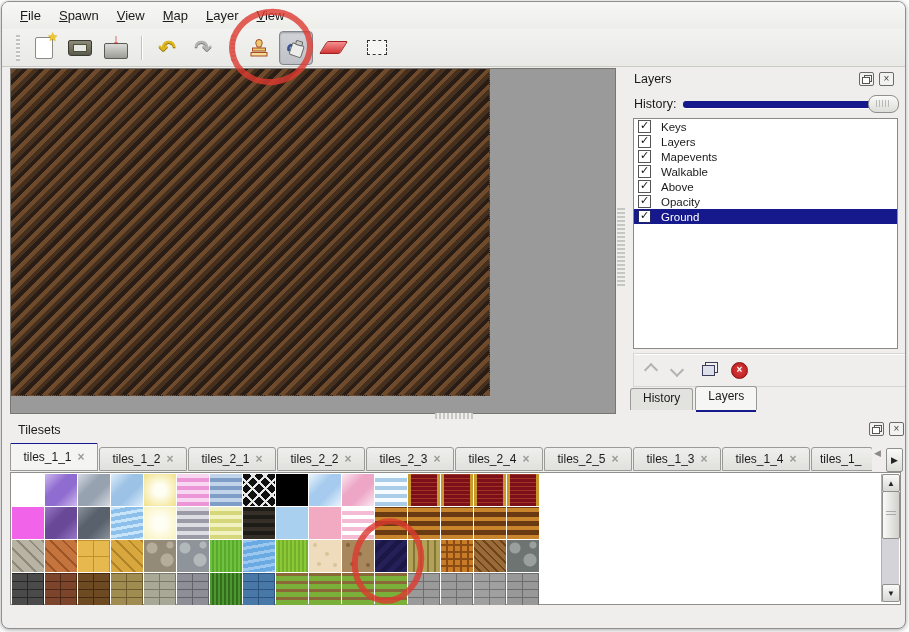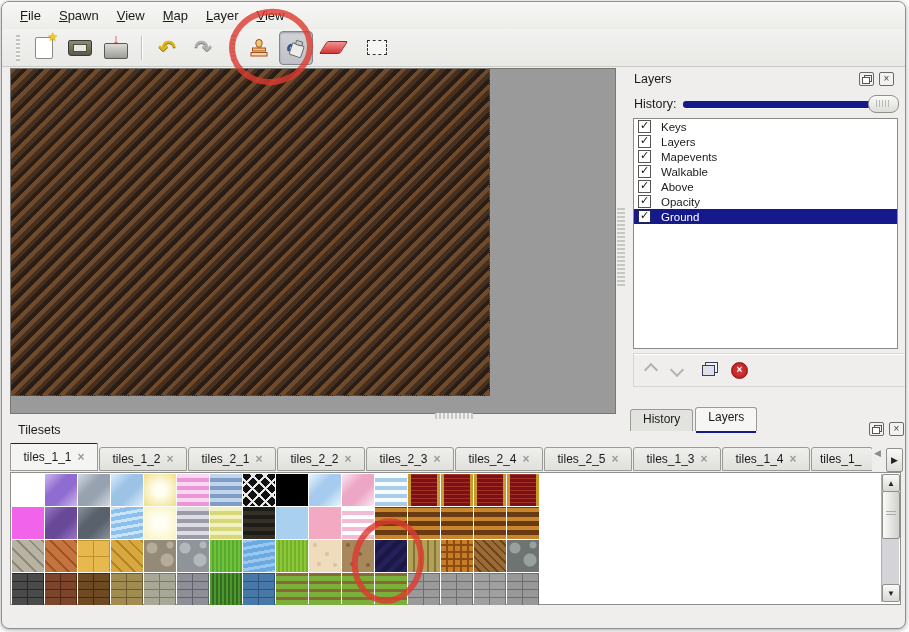--- a/index.html
+++ b/index.html
@@ -73,21 +73,21 @@
   .layer-name{margin-left:10px;white-space:nowrap;}
   .lp-tools{position:absolute;left:631px;top:351px;width:263px;height:32px;
     border:1px solid #d6d6d2;box-shadow:inset 0 1px 0 #fff;display:flex;align-items:center;gap:16px;padding-left:12px;}
   .chev{width:8px;height:8px;border-left:2px solid #b2b2ae;border-top:2px solid #b2b2ae;}
   .chev.up{transform:rotate(45deg);}
   .chev.down{transform:rotate(225deg);}
   .ic-dup{width:11px;height:9px;border:1px solid #3c3c5a;background:#dde0ea;
     box-shadow:3px -3px 0 -1px #f2f2f0,3px -3px 0 0 #3c3c5a;margin-left:4px;}
   .ic-del{width:15px;height:15px;border-radius:50%;background:radial-gradient(#e04040,#b01818);border:1px solid #8a1010;
     color:#fff;font-size:10px;font-weight:bold;display:flex;align-items:center;justify-content:center;line-height:1;}
-  .lp-tabs{position:absolute;left:628px;top:405px;display:flex;align-items:flex-end;}
+  .lp-tabs{position:absolute;left:628px;top:384px;display:flex;align-items:flex-end;}
   .lp-tab{height:19px;padding:2px 12px 0;border:1px solid #9a9a96;border-bottom:none;font-size:12px;
     background:#e2e2de;border-radius:3px 3px 0 0;margin-right:2px;}
   .lp-tab.active{background:#f6f6f4;box-shadow:0 3px 0 -1px var(--sel);height:21px;}
   
   .ts-title{position:absolute;left:16px;top:421px;font-size:12.5px;}
   .ts-tabs{position:absolute;left:8px;top:441px;width:862px;height:28px;display:flex;align-items:flex-end;overflow:hidden;}
   .ts-tab{height:22px;width:86px;flex:0 0 auto;border:1px solid #9a9a96;background:linear-gradient(#efefed,#e0e0dc);
     border-radius:3px 3px 0 0;margin-right:1px;display:flex;align-items:center;justify-content:center;gap:6px;font-size:12px;}
   .ts-tab.active{height:26px;background:#f4f4f2;border-top:3px solid var(--sel);}
   .ts-tab.trunc{width:52px;overflow:hidden;justify-content:flex-start;padding-left:8px;}

